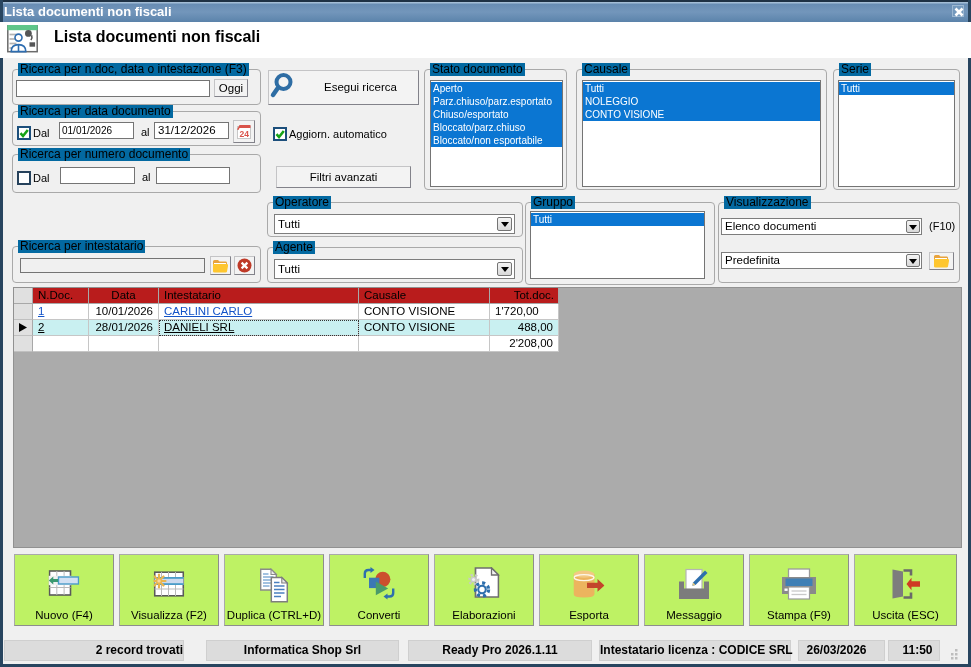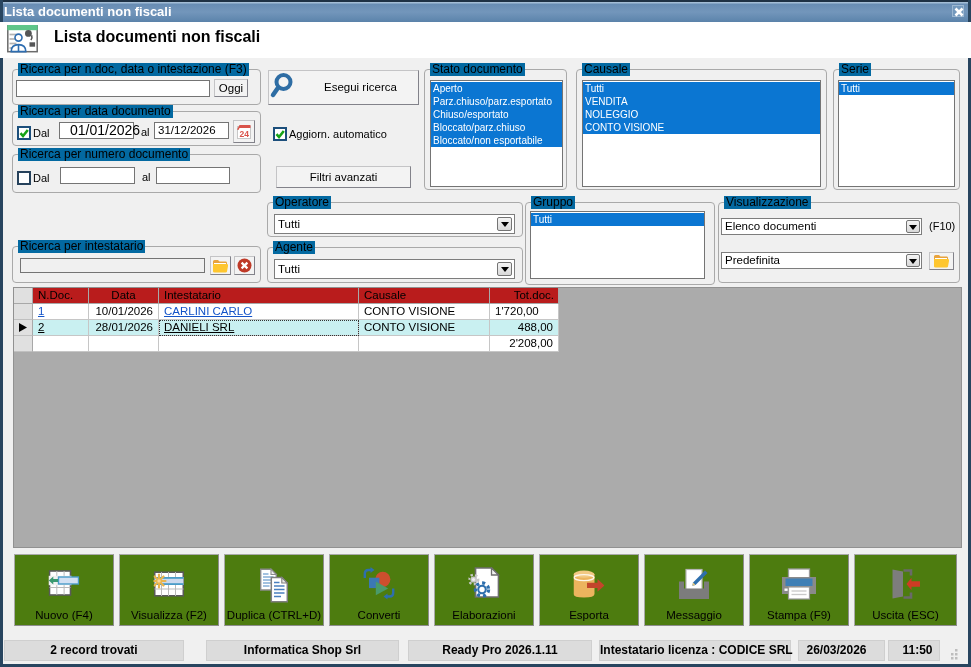--- a/index.html
+++ b/index.html
@@ -28,21 +28,21 @@
 .combo{position:absolute;background:#fff;border:1px solid #7d7d7d;font-size:11.5px}
 .cval{position:absolute;left:3px;top:3px;line-height:13px}
 .cbtn{position:absolute;background:linear-gradient(180deg,#f4f4f4,#d9d9d9);border:1px solid #747474;border-radius:2px}
 .cbtn i{position:absolute;left:50%;top:50%;width:0;height:0;margin:-2px 0 0 -4px;border:4px solid transparent;border-top:5px solid #000;border-bottom:none}
 .cell{position:absolute;font-size:11.5px;line-height:15px;white-space:nowrap;overflow:hidden}
 .hc{background:#b91c1c;border-right:1px solid #a8a8a8;border-bottom:1px solid #a8a8a8;height:15px;padding-left:5px;line-height:14px}
 .ic{left:0;width:19px;height:16px;background:#e0e0e0;border-right:1px solid #a8a8a8;border-bottom:1px solid #c0c0c0}
 .dc{background:#fff;border-right:1px solid #c6c6c6;border-bottom:1px solid #c6c6c6;height:16px;padding-left:5px}
 .s2{background:#c9f0f1}
 .lk{color:#1353c8;text-decoration:underline}
-.tbtn{position:absolute;top:554px;width:100px;height:72px;background:#4d7c0f;border:1px solid #a9a9a9;border-right-color:#8d8d8d;border-bottom-color:#8d8d8d}
+.tbtn{position:absolute;top:554px;width:100px;height:72px;background:#bef264;border:1px solid #a9a9a9;border-right-color:#8d8d8d;border-bottom-color:#8d8d8d}
 .tbtn .tic{position:absolute;left:50%;top:11px;transform:translateX(-50%)}
 .tbtn .tlb{position:absolute;left:0;right:0;top:54px;text-align:center;font-size:11.5px;color:#000;white-space:nowrap}
 .sp{position:absolute;top:640px;height:21px;background:#dcdcdc;border:1px solid #cfcfcf;font-size:12px;font-weight:bold;color:#000;line-height:19px;text-align:center;white-space:nowrap}
 </style></head>
 <body>
 <div id="win">
   <div class="abs" id="titlebar"></div>
     <div class="abs" id="bl"></div>
     <div class="abs" id="br"></div>
     <div class="abs" id="bb"></div>
@@ -78,21 +78,21 @@
   <div class="btn" style="left:214px;top:79px;width:34px;height:18px;line-height:16px">Oggi</div>
 
   <div class="group" style="left:12px;top:111px;width:249px;height:35px">
       <span class="glab">Ricerca per data documento</span>
     </div>
   <svg class="abs" style="left:17px;top:126px" width="14" height="14" viewBox="0 0 14 14">
       <rect x="1" y="1" width="12" height="12" fill="#fff" stroke="#1c4f7c" stroke-width="2"></rect>
       <path d="M3.5 7.2 L6 10 L10.8 4" fill="none" stroke="#17a317" stroke-width="2.6"></path>
     </svg>
   <div class="lbl" style="left:33px;top:127px">Dal</div>
-  <div class="tin" style="left:59px;top:122px;width:75px;height:17px;font-size:14px;line-height:15px;padding-left:10px">01/01/2026</div>
+  <div class="tin" style="left:59px;top:122px;width:75px;height:17px;font-size:10px;line-height:15px;padding-left:2px">01/01/2026</div>
   <div class="lbl" style="left:141px;top:126px">al</div>
   <div class="tin" style="left:154px;top:122px;width:75px;height:17px;font-size:11.5px;line-height:15px;padding-left:3px">31/12/2026</div>
   <div class="btn" style="left:233px;top:120px;width:22px;height:23px"><svg width="16" height="17" viewBox="0 0 16 17" style="margin-top:2px">
     <rect x="1.5" y="3.5" width="13" height="12" fill="#fff" stroke="#c8c8c8"></rect>
     <path d="M1 6.5 L3.5 2 L14.5 2 L14.5 5 L3.5 5 L2.5 7 Z" fill="#d9534a"></path>
     <text x="8.2" y="13.5" font-size="8.5" font-weight="bold" fill="#d9534a" text-anchor="middle" font-family="Liberation Sans">24</text>
   </svg></div>
 
   <div class="group" style="left:12px;top:154px;width:249px;height:39px">
       <span class="glab">Ricerca per numero documento</span>
@@ -162,21 +162,20 @@
     <div class="li sel">Chiuso/esportato</div>
     <div class="li sel">Bloccato/parz.chiuso</div>
     <div class="li sel">Bloccato/non esportabile</div>
   </div>
 
   <div class="group" style="left:576px;top:69px;width:251px;height:121px">
       <span class="glab">Causale</span>
     </div>
   <div class="listbox" style="left:582px;top:80px;width:239px;height:107px">
     <div class="li sel">Tutti</div>
-    <div class="li sel">VENDITA</div>
     <div class="li sel">NOLEGGIO</div>
     <div class="li sel">CONTO VISIONE</div>
   </div>
 
   <div class="group" style="left:833px;top:69px;width:127px;height:121px">
       <span class="glab">Serie</span>
     </div>
   <div class="listbox" style="left:838px;top:80px;width:117px;height:107px">
     <div class="li sel">Tutti</div>
   </div>
@@ -364,21 +363,21 @@
     </div>
   <div class="tbtn" style="left:854px;width:103px">
       <span class="tic" style="top:14px"><svg width="28" height="30" viewBox="0 0 28 30">
       <path d="M11.5 1.5 L19 1.5 L19 6.5 M19 23.5 L19 28.5 L11.5 28.5" fill="none" stroke="#6a6a6a" stroke-width="2.6"></path>
       <path d="M0.5 0.5 L11 2.5 L11 27.5 L0.5 29.5 Z" fill="#7d7d7d"></path>
       <path d="M14.5 12.2 L23 12.2 L23 8.8 L28 15 L23 21.2 L23 17.8 L14.5 17.8 Z" fill="#cf3b24" transform="rotate(180 21.25 15)"></path>
     </svg></span>
       <span class="tlb">Uscita (ESC)</span>
     </div>
 
-  <div class="sp" style="left:4px;width:180px;text-align:center;">2 record trovati</div>
+  <div class="sp" style="left:4px;width:180px;text-align:right;">2 record trovati</div>
   <div class="sp" style="left:206px;width:193px">Informatica Shop Srl</div>
   <div class="sp" style="left:408px;width:184px">Ready Pro 2026.1.11</div>
   <div class="sp" style="left:599px;width:192px">Intestatario licenza : CODICE SRL</div>
   <div class="sp" style="left:798px;width:87px;padding-right:10px">26/03/2026</div>
   <div class="sp" style="left:888px;width:52px;padding-left:7px">11:50</div>
   <svg class="abs" style="left:947px;top:649px" width="12" height="12" viewBox="0 0 12 12">
     <g fill="#bdbdbd">
         <rect x="8" y="0" width="2.5" height="2.5"></rect>
         <rect x="8" y="4" width="2.5" height="2.5"></rect>
         <rect x="4" y="4" width="2.5" height="2.5"></rect>

